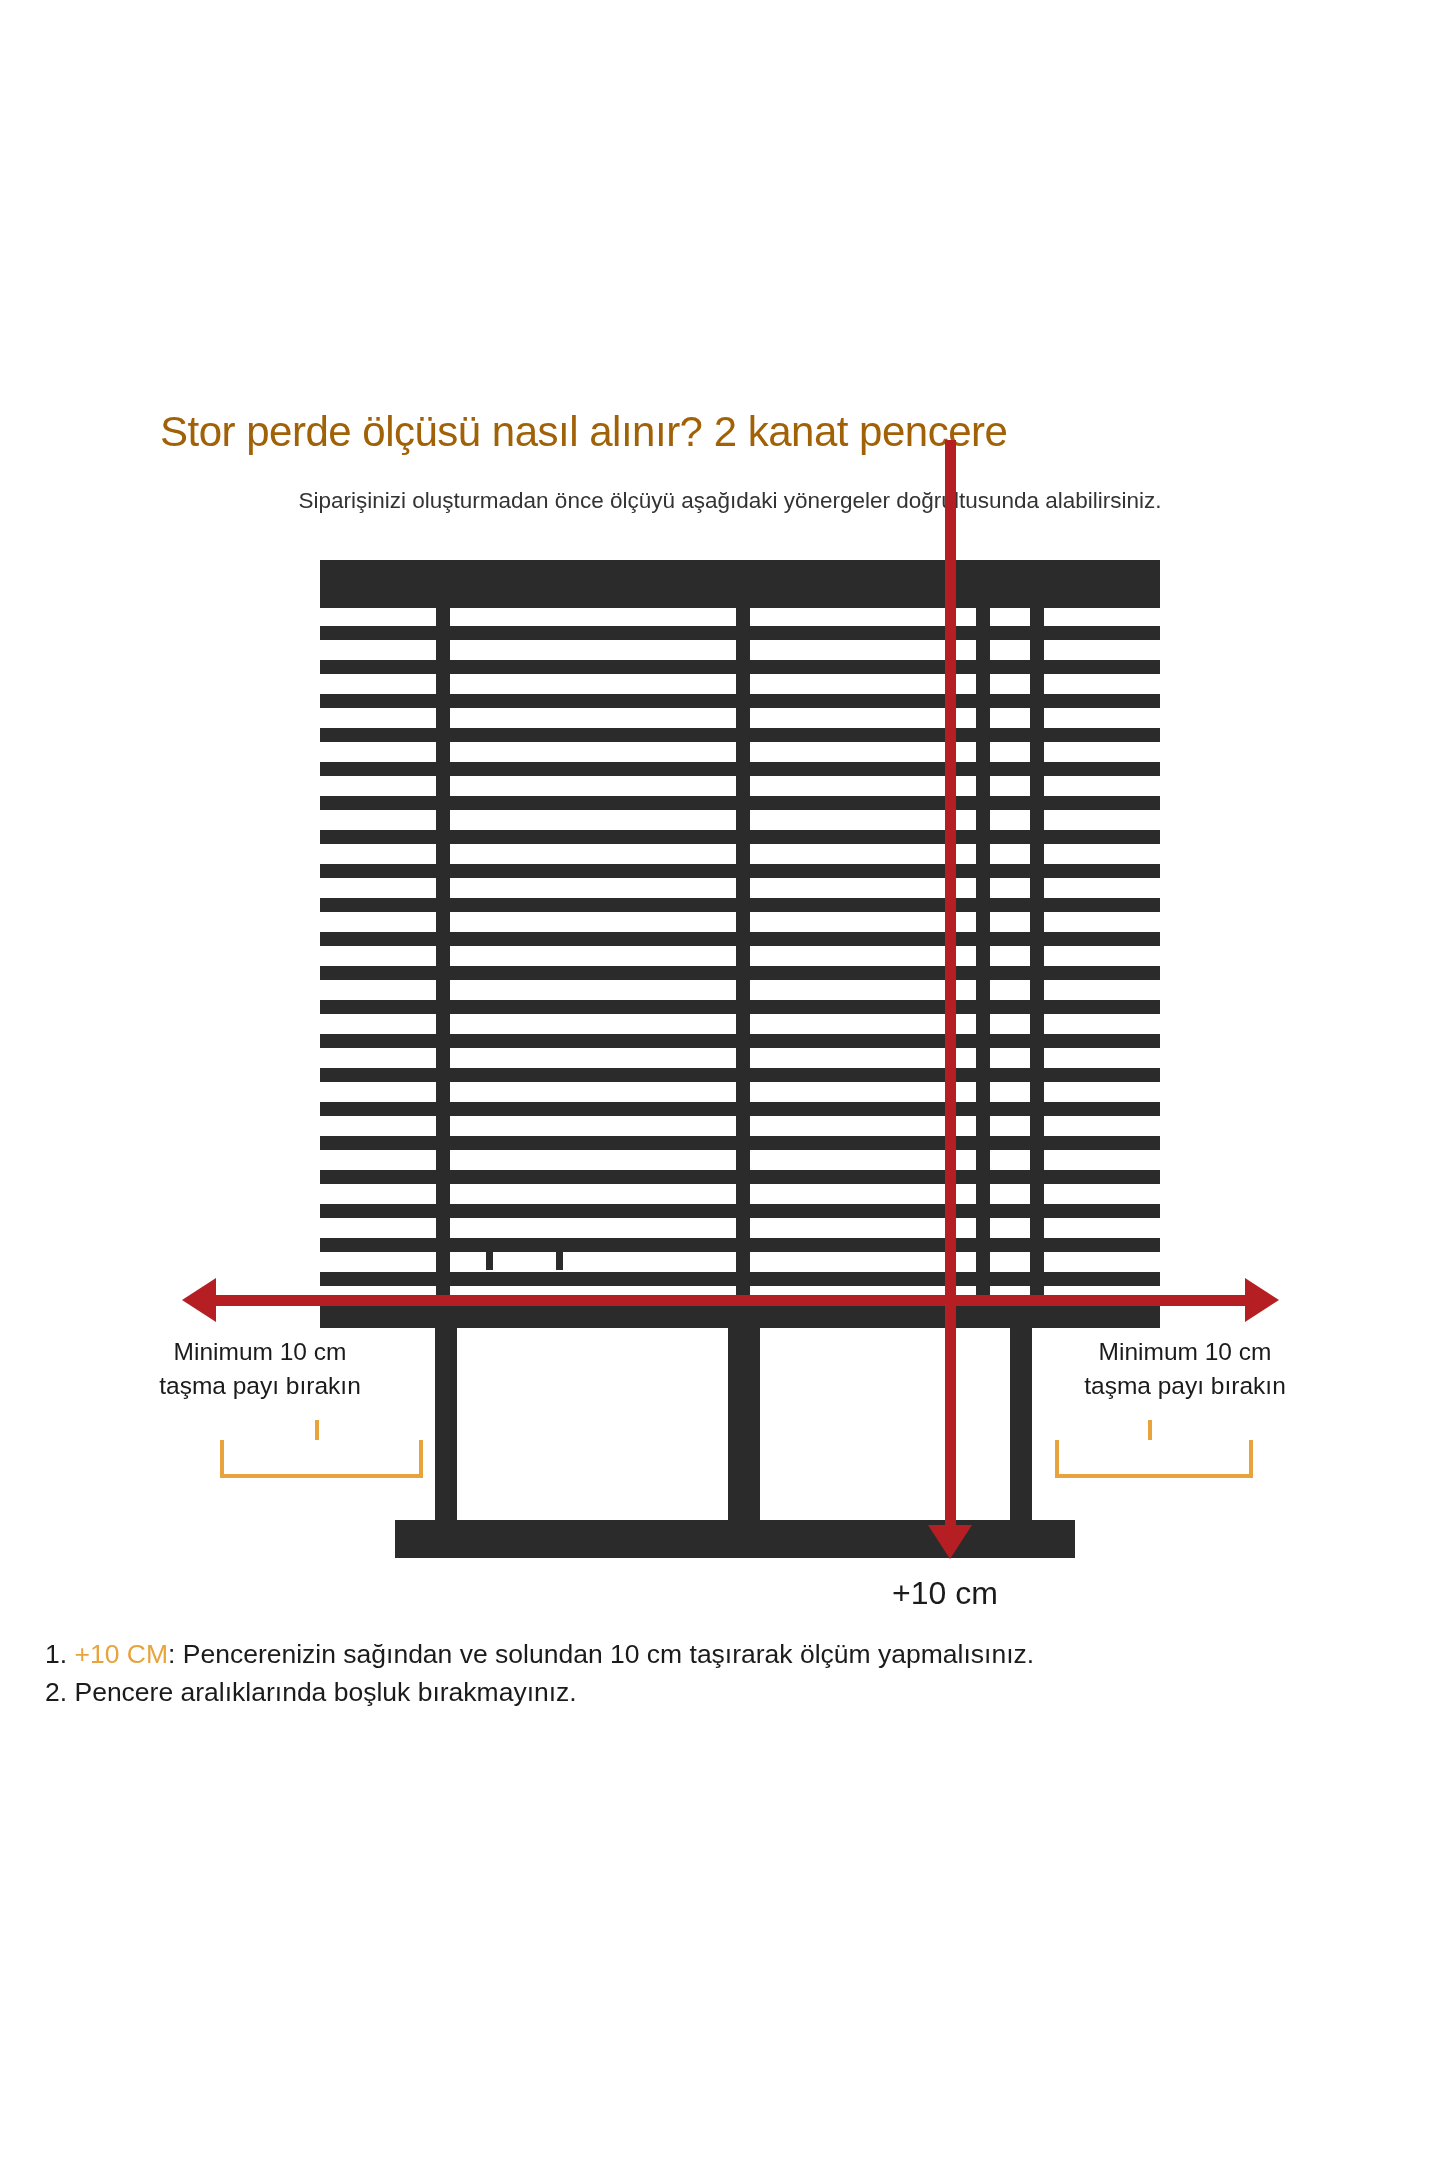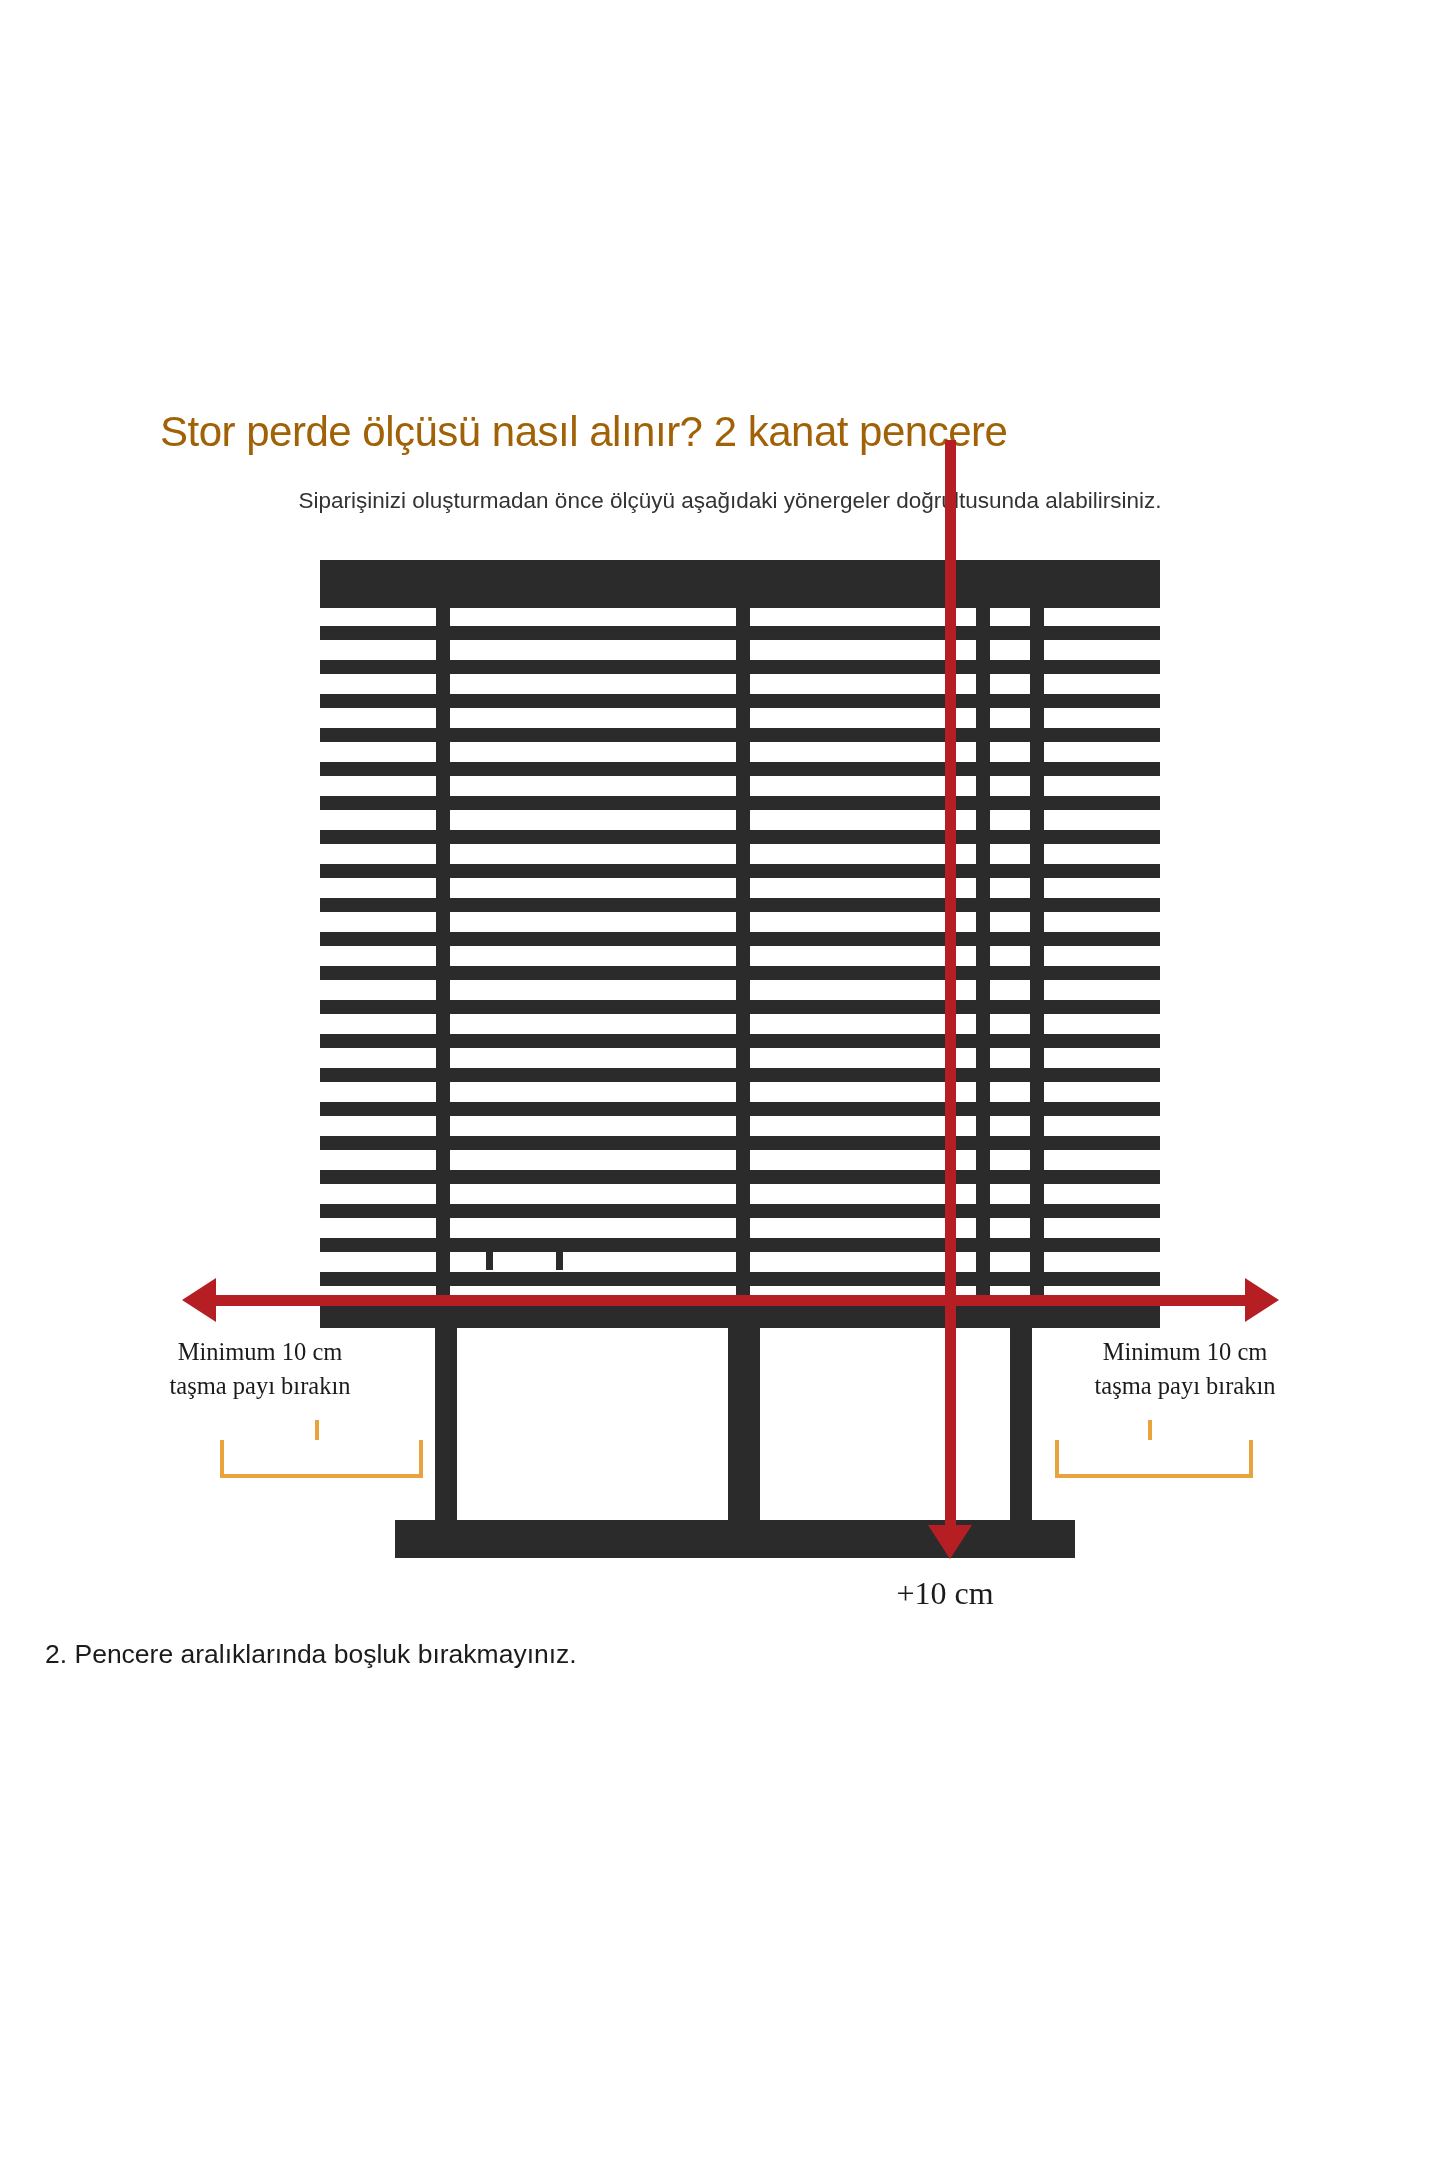--- a/index.html
+++ b/index.html
@@ -47,21 +47,20 @@
     white-space: nowrap;
   }
 
   
   .diagram {
     position: absolute;
     left: 0px;
     top: 560px;
     width: 1192px;
     height: 1060px;
-    font-family: Liberation Serif, serif;
   }
 
   
   .headrail {
     position: absolute;
     background: #2b2b2b;
   }
 
   
   .frame-post {
@@ -232,16 +231,20 @@
     <div class="brace" style="left:220px; top:880px; width:195px;"></div>
     <div class="brace-tick" style="left:315px; top:860px;"></div>
 
     <div class="brace" style="left:1055px; top:880px; width:190px;"></div>
     <div class="brace-tick" style="left:1148px; top:860px;"></div>
 
     <div class="bottom-label" style="left:790px; top:1015px; width:310px;">+10 cm</div>
   </div>
 
   <div class="notes">
+    <div class="note-line">
+      <span>1.</span>
+      <span class="hl">+10 CM</span><span>: Pencerenizin sağından ve solundan 10 cm taşırarak ölçüm yapmalısınız.</span>
+    </div>
     <div class="note-line">2. Pencere aralıklarında boşluk bırakmayınız.</div>
   </div>
 
 </div>
 
 </body></html>

